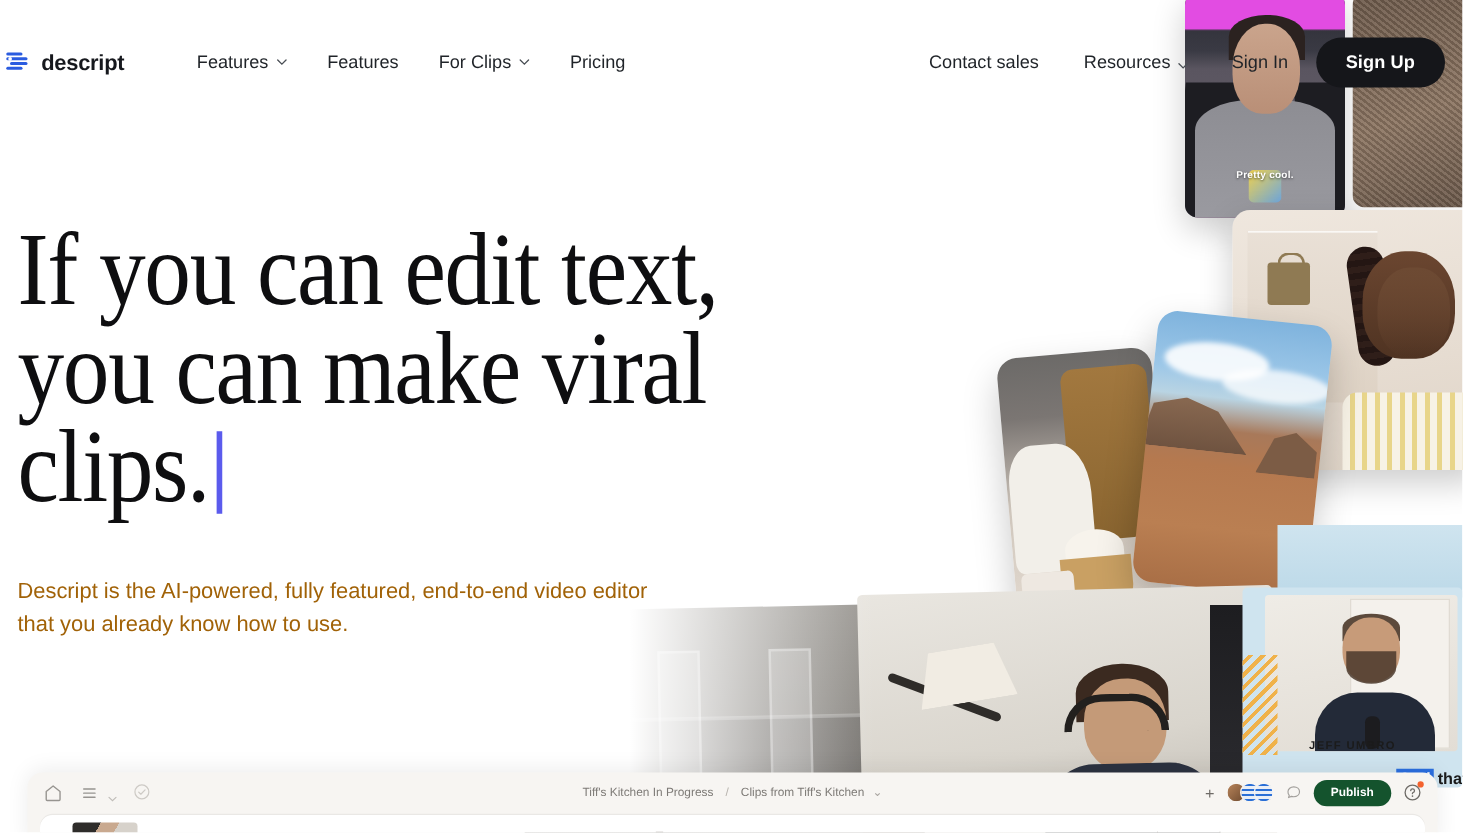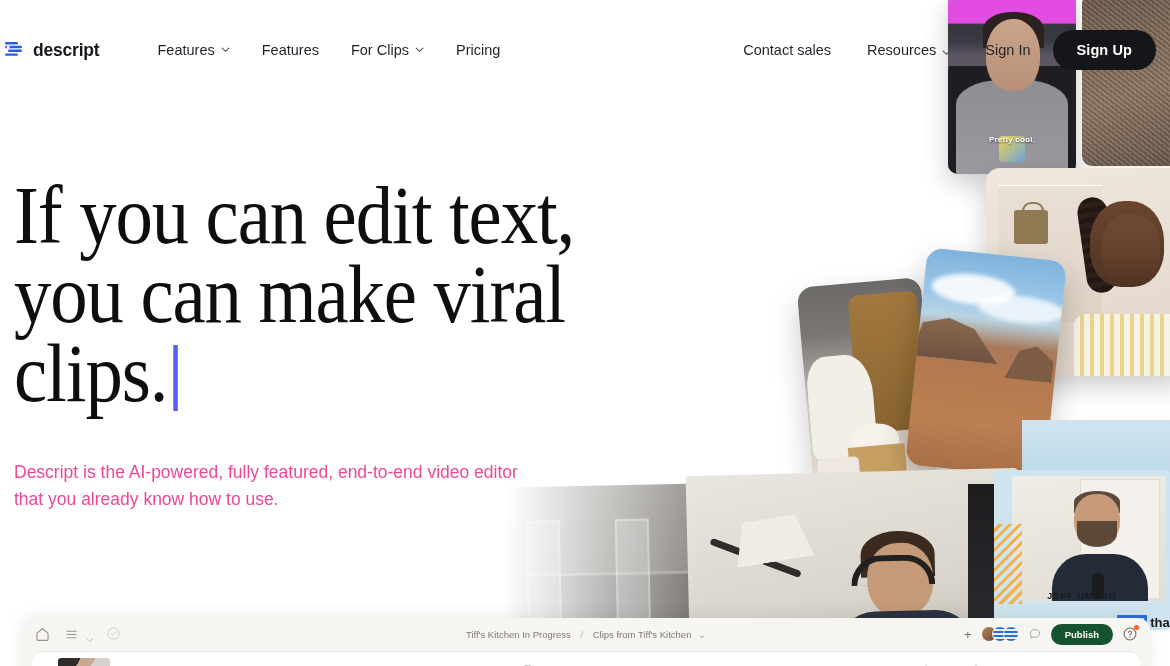--- a/index.html
+++ b/index.html
@@ -366,21 +366,21 @@
     font-size:83px; line-height:.95; color:#0e0e10;
     letter-spacing:-1.2px; font-weight:400;
     transform:scaleX(.9); transform-origin:left center;
   }
   .headline .l2 { display:block; position:relative; }
   .caret {
     display:inline-block; width:5px; height:66px; background:#5b5bed;
     vertical-align:-10px; margin-left:7px;
   }
   .sub {
-    margin-top:46px; font-size:17.5px; line-height:1.56; color:#ec4899;
+    margin-top:46px; font-size:17.5px; line-height:1.56; color:#a16207;
     max-width:620px;
   }
   .cta {
     margin-top:52px; display:inline-flex; align-items:center; gap:13px;
     background:#1c1d21; color:#fff; border:none; border-radius:34px;
     padding:18px 30px; font-size:15.5px; font-weight:700; cursor:pointer;
   }
   .cta .arrow { font-size:16px; line-height:1; }
 
   

